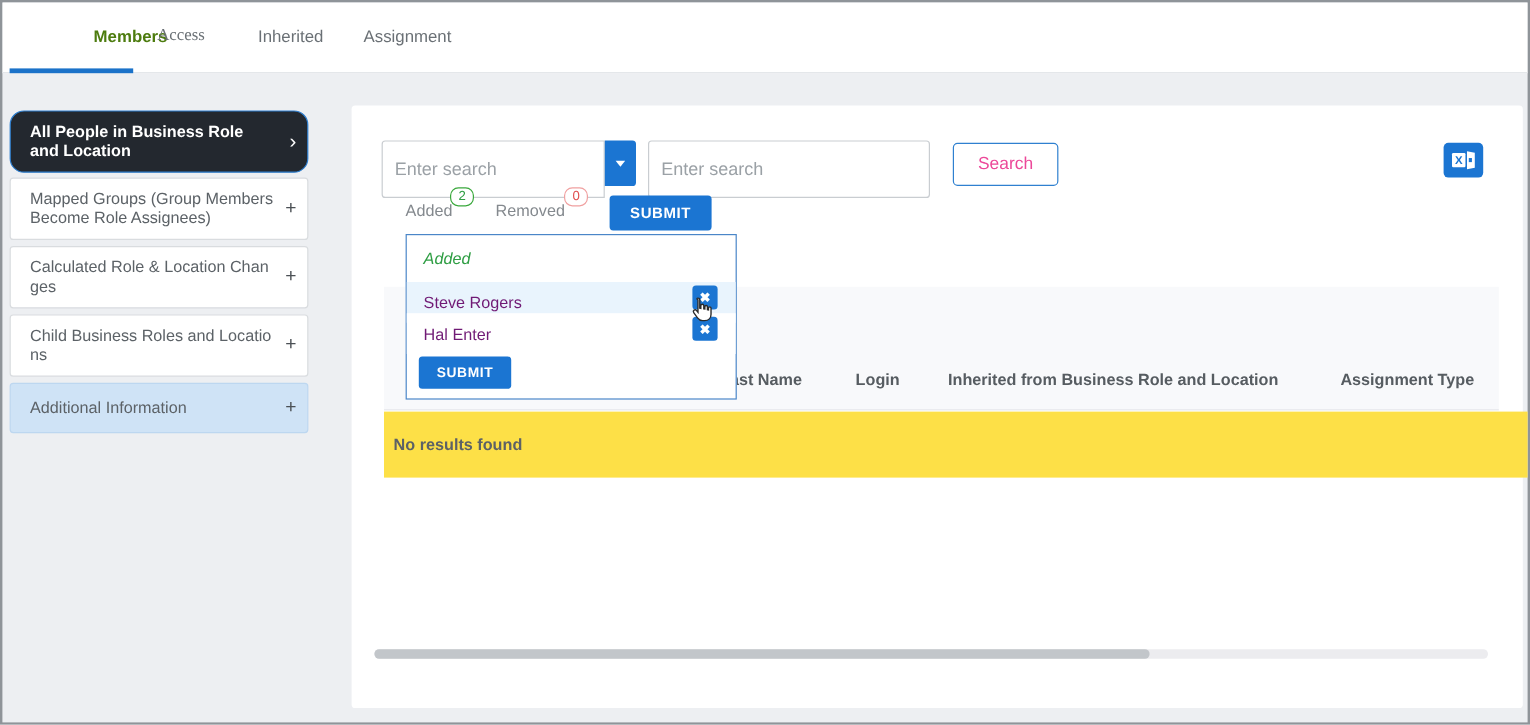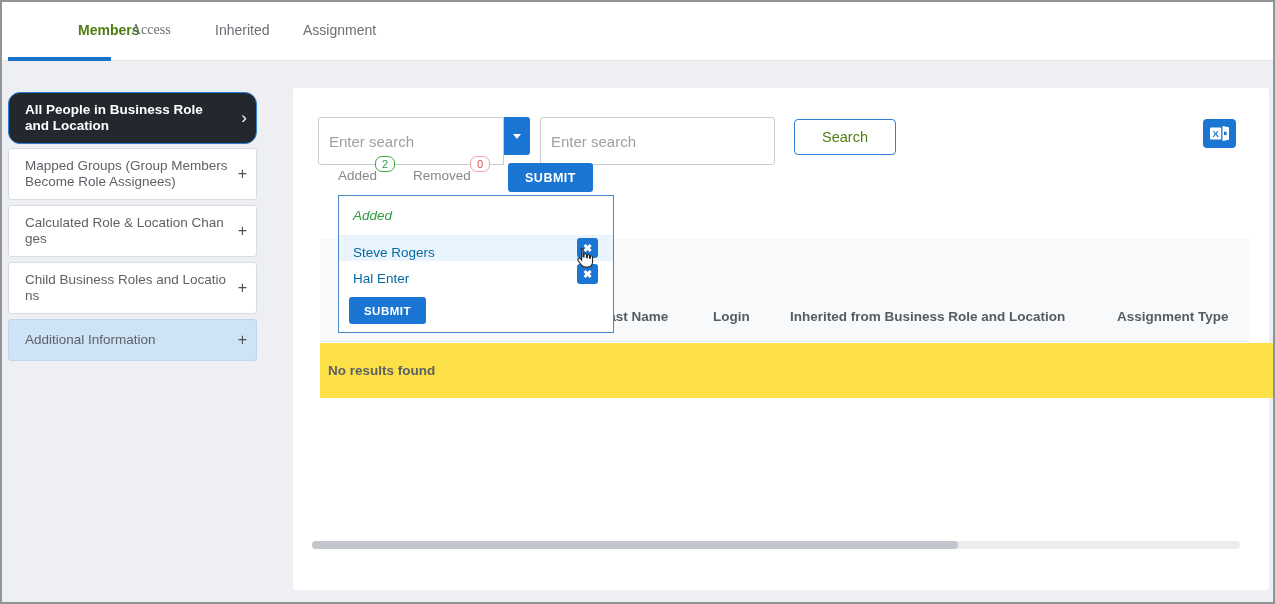--- a/index.html
+++ b/index.html
@@ -36,22 +36,22 @@
   .search-input { position:absolute; height:48px; border:1px solid #c9cdd1; border-radius:3px;
                   font-size:15px; color:#4a4f54; padding:0 10px; font-family:"Liberation Sans",sans-serif; }
   .search-input::placeholder { color:#9ba1a6; opacity:1; }
   .inp1 { left:25px; top:29px; width:186px; border-radius:3px 0 0 3px; }
   .inp2 { left:247px; top:29px; width:235px; }
   .dd-btn { position:absolute; left:211px; top:29px; width:26px; height:38px; background:#1b75d2;
             border:none; border-radius:0 3px 3px 0; cursor:pointer; }
   .caret { position:absolute; left:50%; top:50%; transform:translate(-50%,-40%);
            width:0; height:0; border-left:4px solid transparent; border-right:4px solid transparent;
            border-top:5px solid #fff; }
-  .search-btn { position:absolute; left:501px; top:31px; width:102px; height:36px; background:#fff;
-                border:1px solid #2f80d0; border-radius:4px; color:#4d7c0f; font-size:14.5px;
+  .search-btn { position:absolute; left:501px; top:31px; width:88px; height:36px; background:#fff;
+                border:1px solid #2f80d0; border-radius:4px; color:#ec4899; font-size:14.5px;
                 cursor:pointer; font-family:"Liberation Sans",sans-serif; }
   .excel-btn { position:absolute; left:910px; top:31px; width:33px; height:29px; background:#1b75d2;
                border:none; border-radius:4px; cursor:pointer; display:flex; align-items:center;
                justify-content:center; }
 
   .counter-label { position:absolute; top:80px; font-size:13.5px; color:#84898e; }
   .lbl-added { left:45px; } .lbl-removed { left:120px;text-align:right; }
   .count-badge { position:absolute; top:68px; font-size:11px; padding:1px 6px; border-radius:7px;
                  background:#fff; }
   .badge-green { left:82px; border:1px solid #3aa83c; color:#2f9e44; }
@@ -72,21 +72,21 @@
   .hscroll-track { position:absolute; left:19px; top:453px; width:928px; height:8px; background:#ececef;
                    border-radius:4px; }
   .hscroll-thumb { position:absolute; left:0; top:0; width:646px; height:8px; background:#c2c6ca;
                    border-radius:4px; cursor:pointer; }
 
   
   .popup { position:absolute; left:45px; top:107px; width:276px; height:138px; background:#fff;
            border:1px solid #4a86c8; z-index:20; }
   .popup-title { position:absolute; left:14px; top:12px; font-size:13.5px; font-style:italic; color:#2f9e44; }
   .popup-row { position:absolute; left:0; width:274px; height:34px; display:flex; align-items:center;
-               padding-left:14px; font-size:13.5px; color:#0369a1; }
+               padding-left:14px; font-size:13.5px; color:#701a75; }
   .pr-1 { top:39px; background:#e9f4fd; }
   .pr-2 { top:65px; background:#fff; }
   .x-btn { position:absolute; left:238px; width:21px; height:20px; background:#1b75d2; border:none;
            border-radius:3px; color:#fff; font-size:11px; font-weight:bold; cursor:pointer;
            display:flex; align-items:center; justify-content:center; z-index:21; }
   .xb-1 { top:42px; } .xb-2 { top:68px; }
   .popup-submit { position:absolute; left:10px; top:101px; width:77px; height:27px; background:#1b75d2;
                   border:none; border-radius:3px; color:#fff; font-weight:bold; font-size:11.5px;
                   letter-spacing:.5px; cursor:pointer; font-family:"Liberation Sans",sans-serif; }
   .cursor-hand { position:absolute; left:281px; top:158px; z-index:30; pointer-events:none; }

